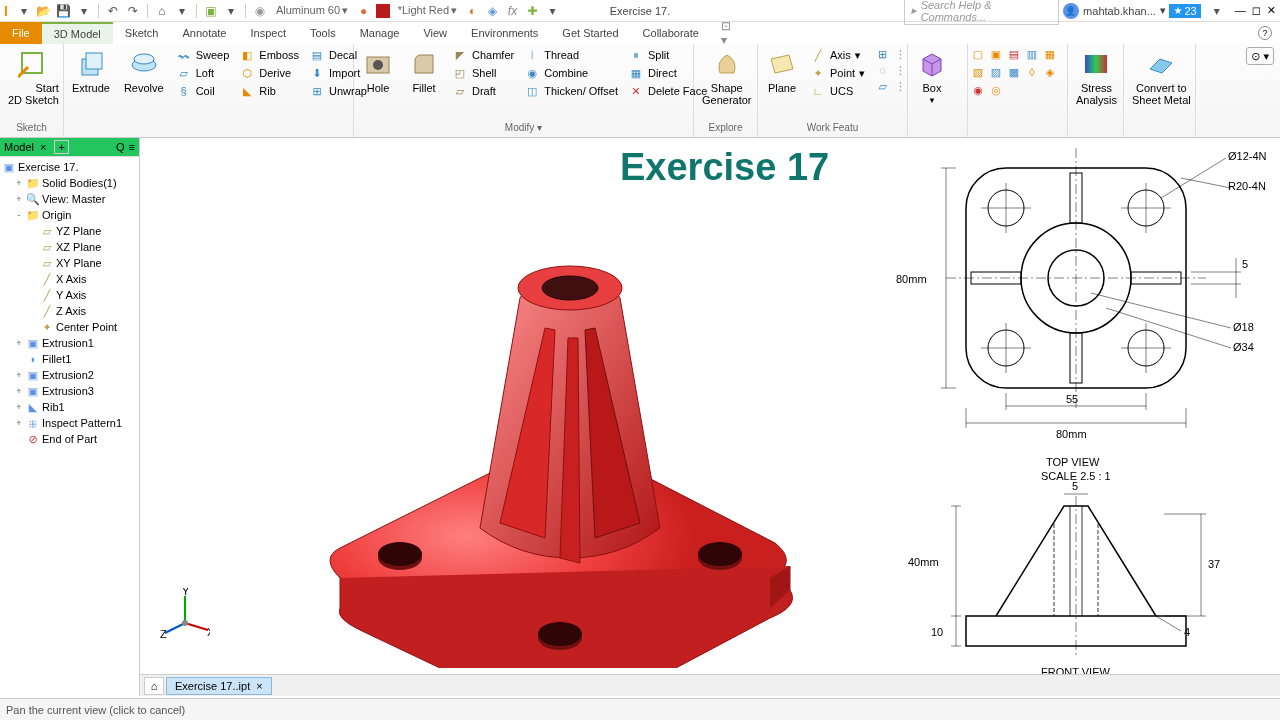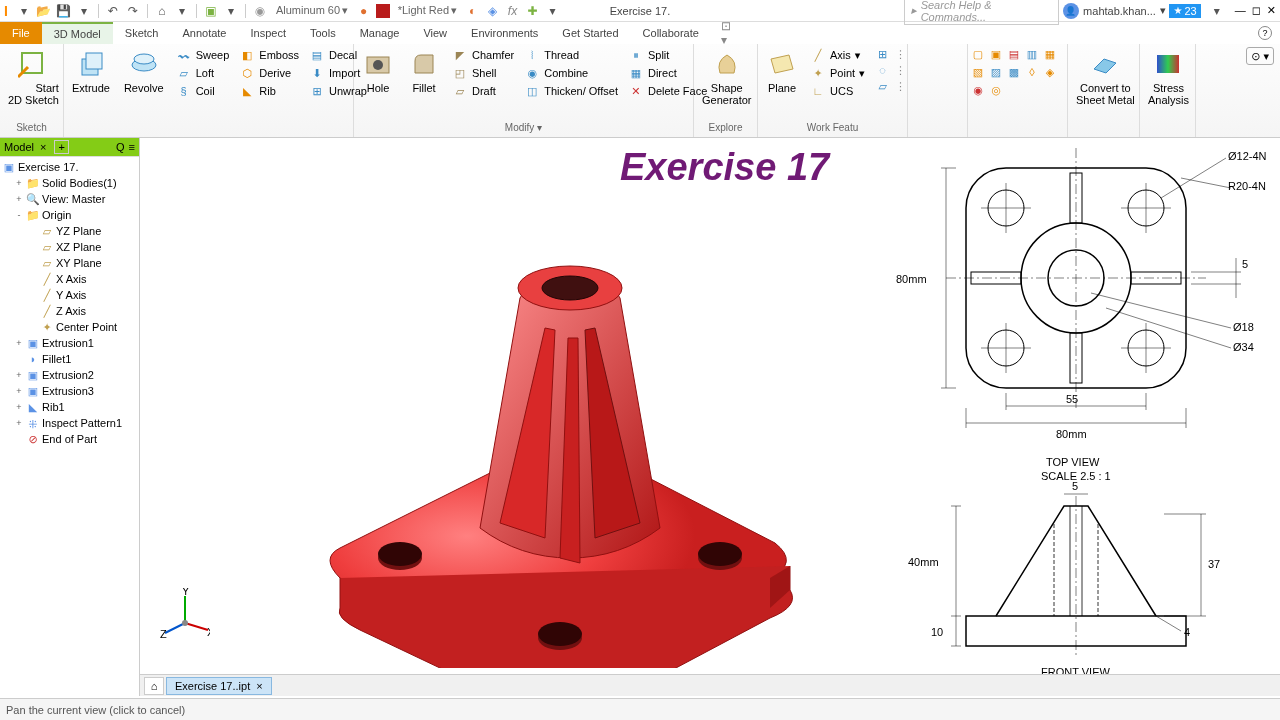--- a/index.html
+++ b/index.html
@@ -25,31 +25,31 @@
 .panel{border-right:1px solid #ddd;display:flex;flex-direction:column;padding:2px}
 .panel-body{flex:1;display:flex;align-items:flex-start;gap:2px}
 .panel-label{text-align:center;color:#666;font-size:10px;padding:2px}
 .big-btn{display:flex;flex-direction:column;align-items:center;padding:2px 6px;gap:2px;cursor:pointer}
 .big-icon{width:32px;height:32px;display:flex;align-items:center;justify-content:center}
 .small-btn{display:flex;align-items:center;gap:4px;padding:1px 4px;cursor:pointer;white-space:nowrap}
 .sml-icon{width:16px;height:16px;display:inline-flex;align-items:center;justify-content:center}
 .small-col{display:flex;flex-direction:column;gap:0px}
 .workspace{position:absolute;top:138px;left:0;right:0;bottom:24px;display:flex}
 .browser{width:140px;background:#fff;border-right:1px solid #ccc;overflow:hidden}
-.browser-header{display:flex;align-items:center;padding:2px 4px;background:#84cc16;border-bottom:1px solid #ddd;gap:4px}
+.browser-header{display:flex;align-items:center;padding:2px 4px;background:#22c55e;border-bottom:1px solid #ddd;gap:4px}
 .browser-header .close{margin-left:2px}
 .browser-tools{margin-left:auto;display:flex;gap:4px}
 .tree{padding:2px 0}
 .tree-item{display:flex;align-items:center;gap:2px;padding:1px 2px;cursor:pointer}
 .expand{width:10px;text-align:center;color:#666;font-size:9px}
 .tree-icon{width:14px;height:14px;display:inline-flex;align-items:center;justify-content:center;font-size:11px}
 .indent1{padding-left:14px}
 .indent2{padding-left:28px}
 .canvas{flex:1;background:#fff;position:relative}
-.model-title{position:absolute;top:8px;left:480px;font-size:38px;font-weight:bold;color:#701a75;font-style:italic}
+.model-title{position:absolute;top:8px;left:480px;font-size:38px;font-weight:bold;color:#0f766e;}
 .triad{position:absolute;bottom:58px;left:20px;width:50px;height:50px}
 .doc-tabs{position:absolute;bottom:0;left:0;right:0;height:22px;background:#f0f0f0;border-top:1px solid #ccc;display:flex;align-items:center;padding-left:4px}
 .home-tab{width:20px;height:18px;background:#fff;border:1px solid #ccc;display:flex;align-items:center;justify-content:center;margin-right:2px}
 .doc-tab{background:#cce4f7;padding:2px 8px;border:1px solid #88b8e0;display:flex;align-items:center;gap:6px}
 .statusbar{position:absolute;bottom:0;left:0;right:0;height:22px;background:#f5f5f5;border-top:1px solid #ccc;display:flex;align-items:center;padding:0 6px;color:#555}
 .drawing{position:absolute;right:4px;top:0;width:390px;bottom:30px;background:#fff}
 svg text{font-size:11px;fill:#000}
 </style>
 </head>
 <body>
@@ -296,20 +296,32 @@
       <div class="small-col">
         <span class="sml-icon" style="color:#888">⋮</span>
         <span class="sml-icon" style="color:#888">⋮</span>
         <span class="sml-icon" style="color:#888">⋮</span>
       </div>
     </div>
     <div class="panel-label">Work Featu</div>
   </div>
 
   <div class="panel" style="width:60px">
+    <div class="panel-body">
+        <div class="big-btn">
+          <span class="big-icon">
+            <svg width="30" height="30">
+              <path d="M6 10 L15 5 L24 10 L24 22 L15 27 L6 22 Z" fill="#c896e8" stroke="#8040b0"></path>
+              <path d="M6 10 L15 15 L24 10 M15 15 L15 27" fill="none" stroke="#8040b0"></path>
+            </svg>
+          </span>
+          <span>Box</span>
+          <span style="font-size:8px">▼</span>
+        </div>
+      </div>
     <div class="panel-label">&nbsp;</div>
   </div>
 
   <div class="panel" style="width:100px">
     <div class="panel-body" style="flex-wrap:wrap;align-content:flex-start;gap:2px">
       <span class="sml-icon" style="color:#e68a00">▢</span>
       <span class="sml-icon" style="color:#e68a00">▣</span>
       <span class="sml-icon" style="color:#cc3333">▤</span>
       <span class="sml-icon" style="color:#3a8bc5">▥</span>
       <span class="sml-icon" style="color:#e68a00">▦</span>
@@ -317,52 +329,52 @@
       <span class="sml-icon" style="color:#3a8bc5">▨</span>
       <span class="sml-icon" style="color:#3a8bc5">▩</span>
       <span class="sml-icon" style="color:#e68a00">◊</span>
       <span class="sml-icon" style="color:#e68a00">◈</span>
       <span class="sml-icon" style="color:#cc3333">◉</span>
       <span class="sml-icon" style="color:#e68a00">◎</span>
     </div>
     <div class="panel-label">&nbsp;</div>
   </div>
 
-  <div class="panel" style="width:72px">
-    <div class="panel-body">
-        <div class="big-btn">
-          <span class="big-icon">
-            <svg width="30" height="30">
-              <path d="M4 20 L14 10 L26 14 L16 24 Z" fill="#88c8e8" stroke="#3a8bc5"></path>
-            </svg>
-          </span>
-          <span style="text-align:center;white-space:pre">Convert to
-Sheet Metal</span>
-        </div>
-      </div>
-    <div class="panel-label">&nbsp;</div>
-  </div>
-
   <div class="panel" style="width:56px">
     <div class="panel-body">
         <div class="big-btn">
           <span class="big-icon">
             <svg width="30" height="30">
               <defs>
                 <linearGradient id="g1">
                   <stop offset="0%" stop-color="#3050cc"></stop>
                   <stop offset="50%" stop-color="#30cc50"></stop>
                   <stop offset="100%" stop-color="#cc3030"></stop>
                 </linearGradient>
               </defs>
               <rect x="4" y="6" width="22" height="18" fill="url(#g1)"></rect>
             </svg>
           </span>
           <span style="text-align:center;white-space:pre">Stress
 Analysis</span>
+        </div>
+      </div>
+    <div class="panel-label">&nbsp;</div>
+  </div>
+
+  <div class="panel" style="width:72px">
+    <div class="panel-body">
+        <div class="big-btn">
+          <span class="big-icon">
+            <svg width="30" height="30">
+              <path d="M4 20 L14 10 L26 14 L16 24 Z" fill="#88c8e8" stroke="#3a8bc5"></path>
+            </svg>
+          </span>
+          <span style="text-align:center;white-space:pre">Convert to
+Sheet Metal</span>
         </div>
       </div>
     <div class="panel-label">&nbsp;</div>
   </div>
   <div style="margin-left:auto;padding:6px"><span style="border:1px solid #aaa;padding:2px 4px;border-radius:3px">⊙ ▾</span></div>
 </div>
 
 <div class="workspace">
   <div class="browser">
     <div class="browser-header">

